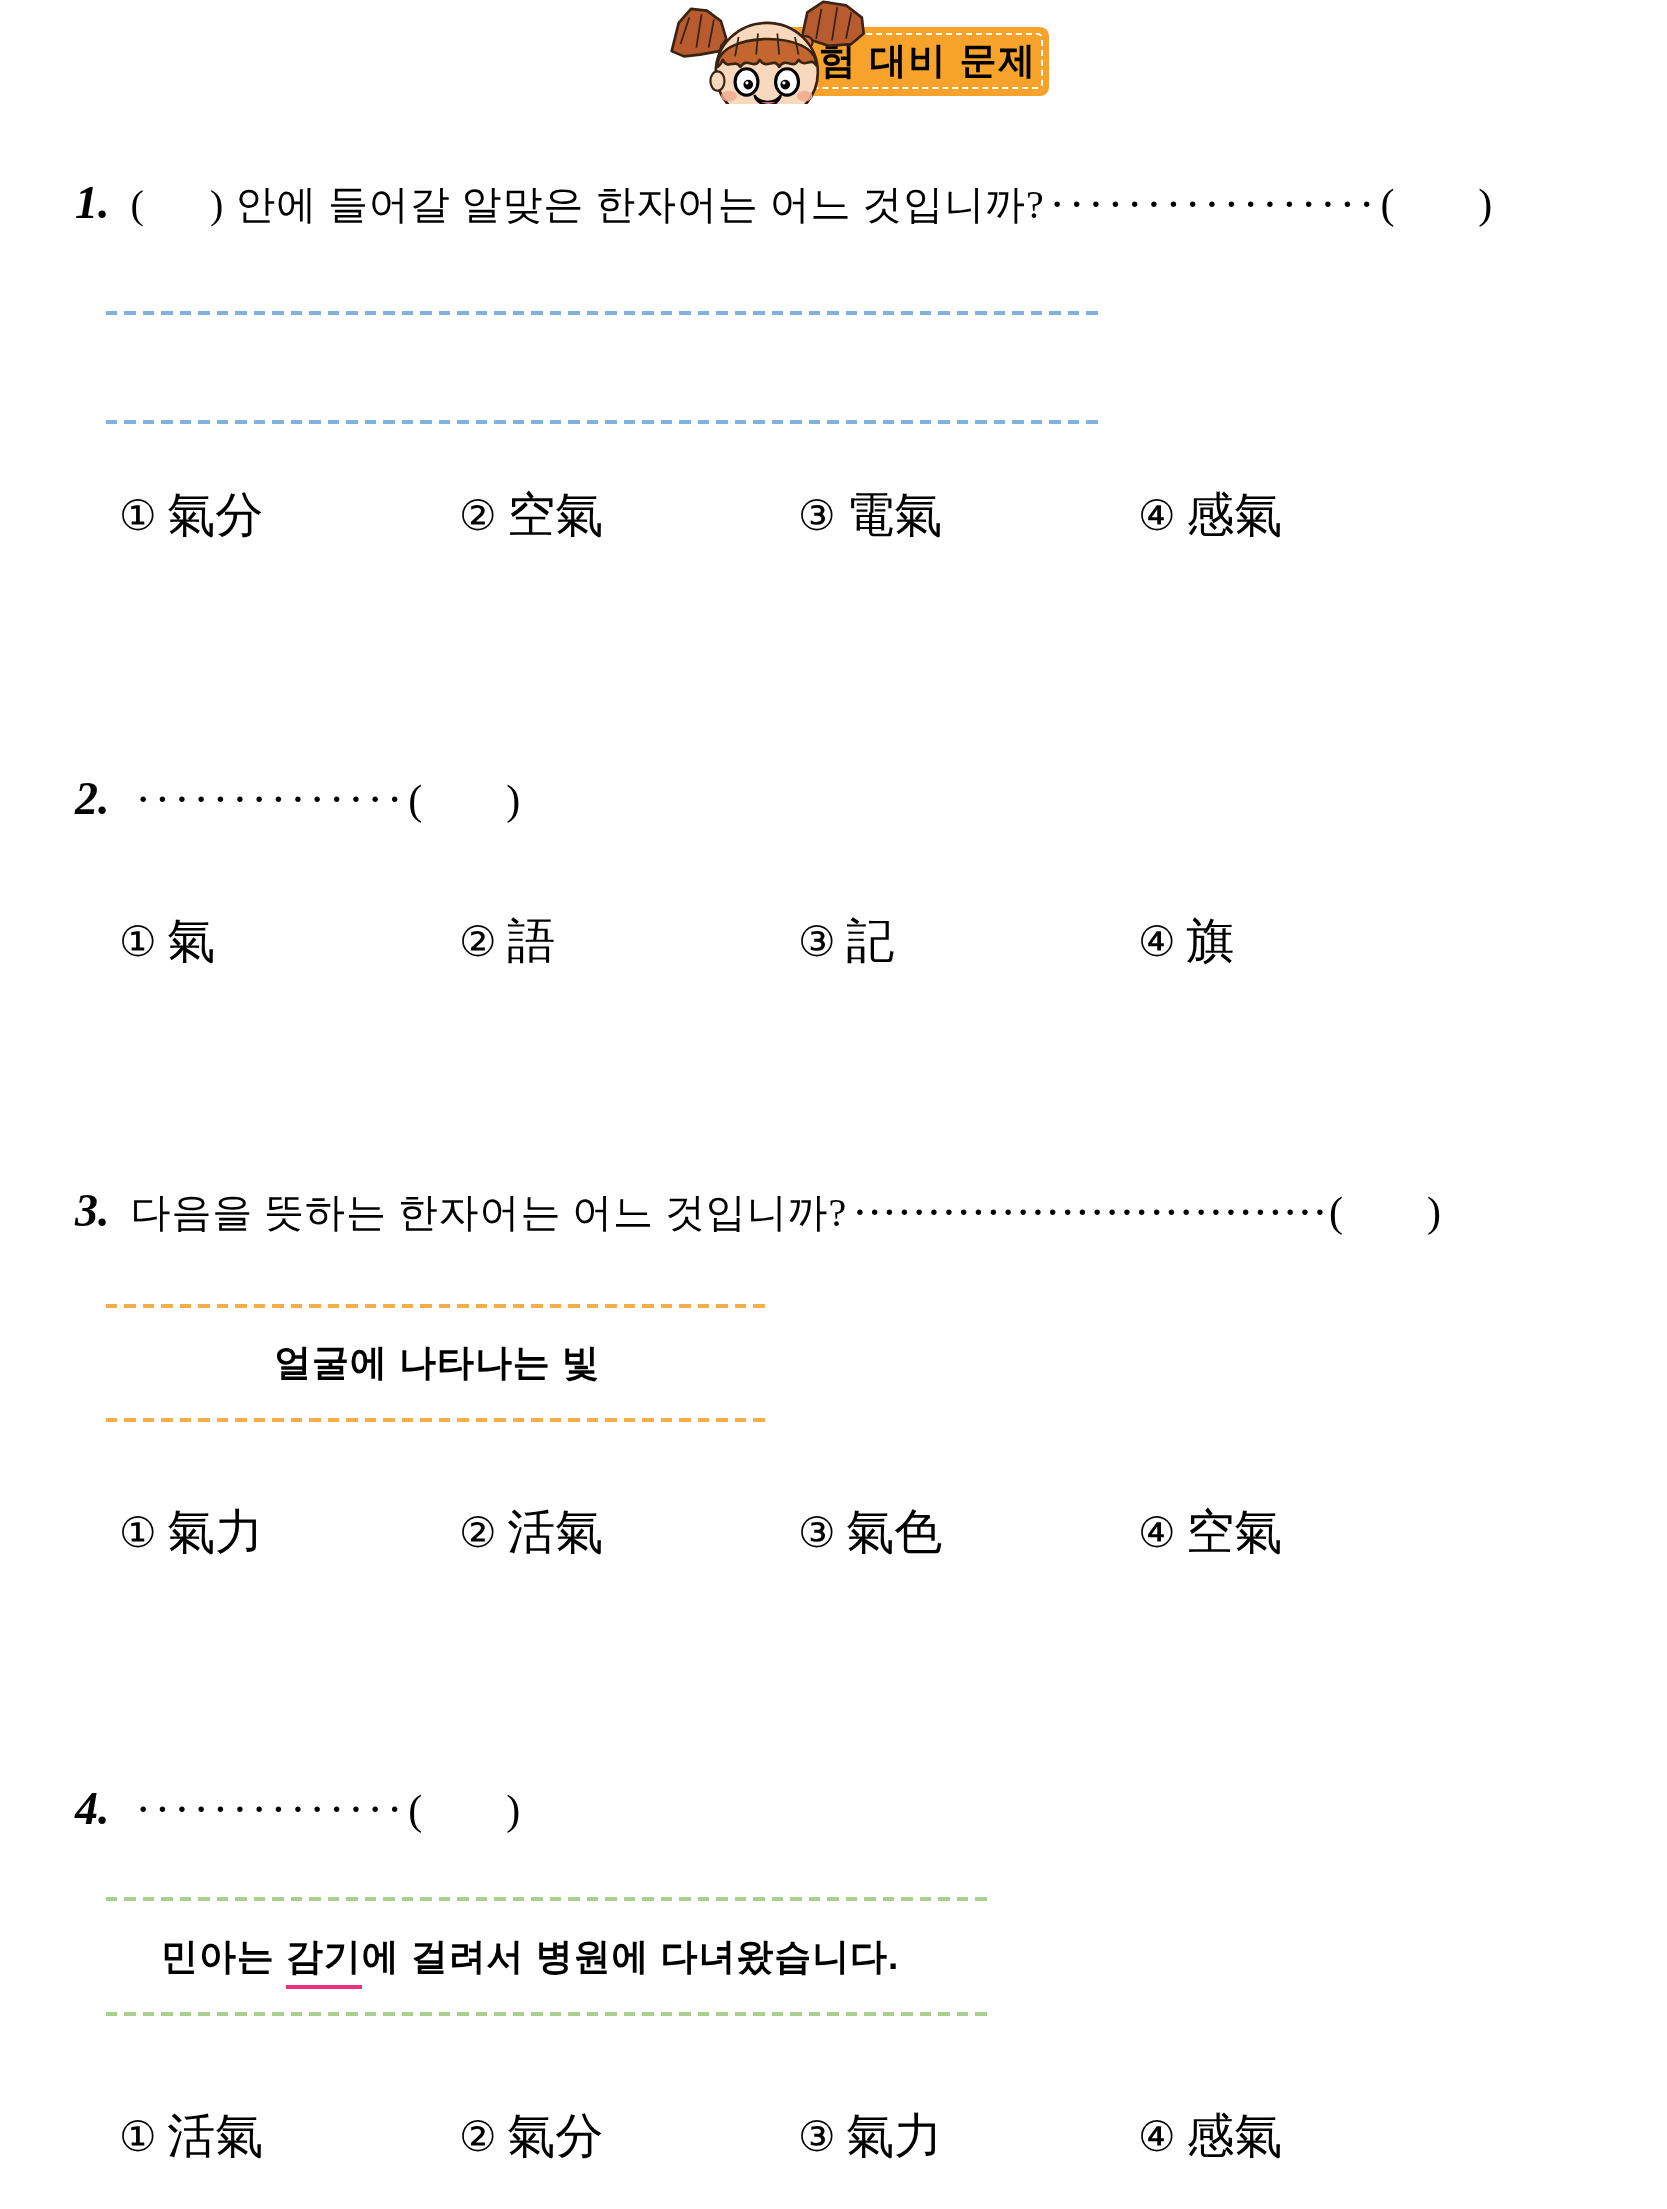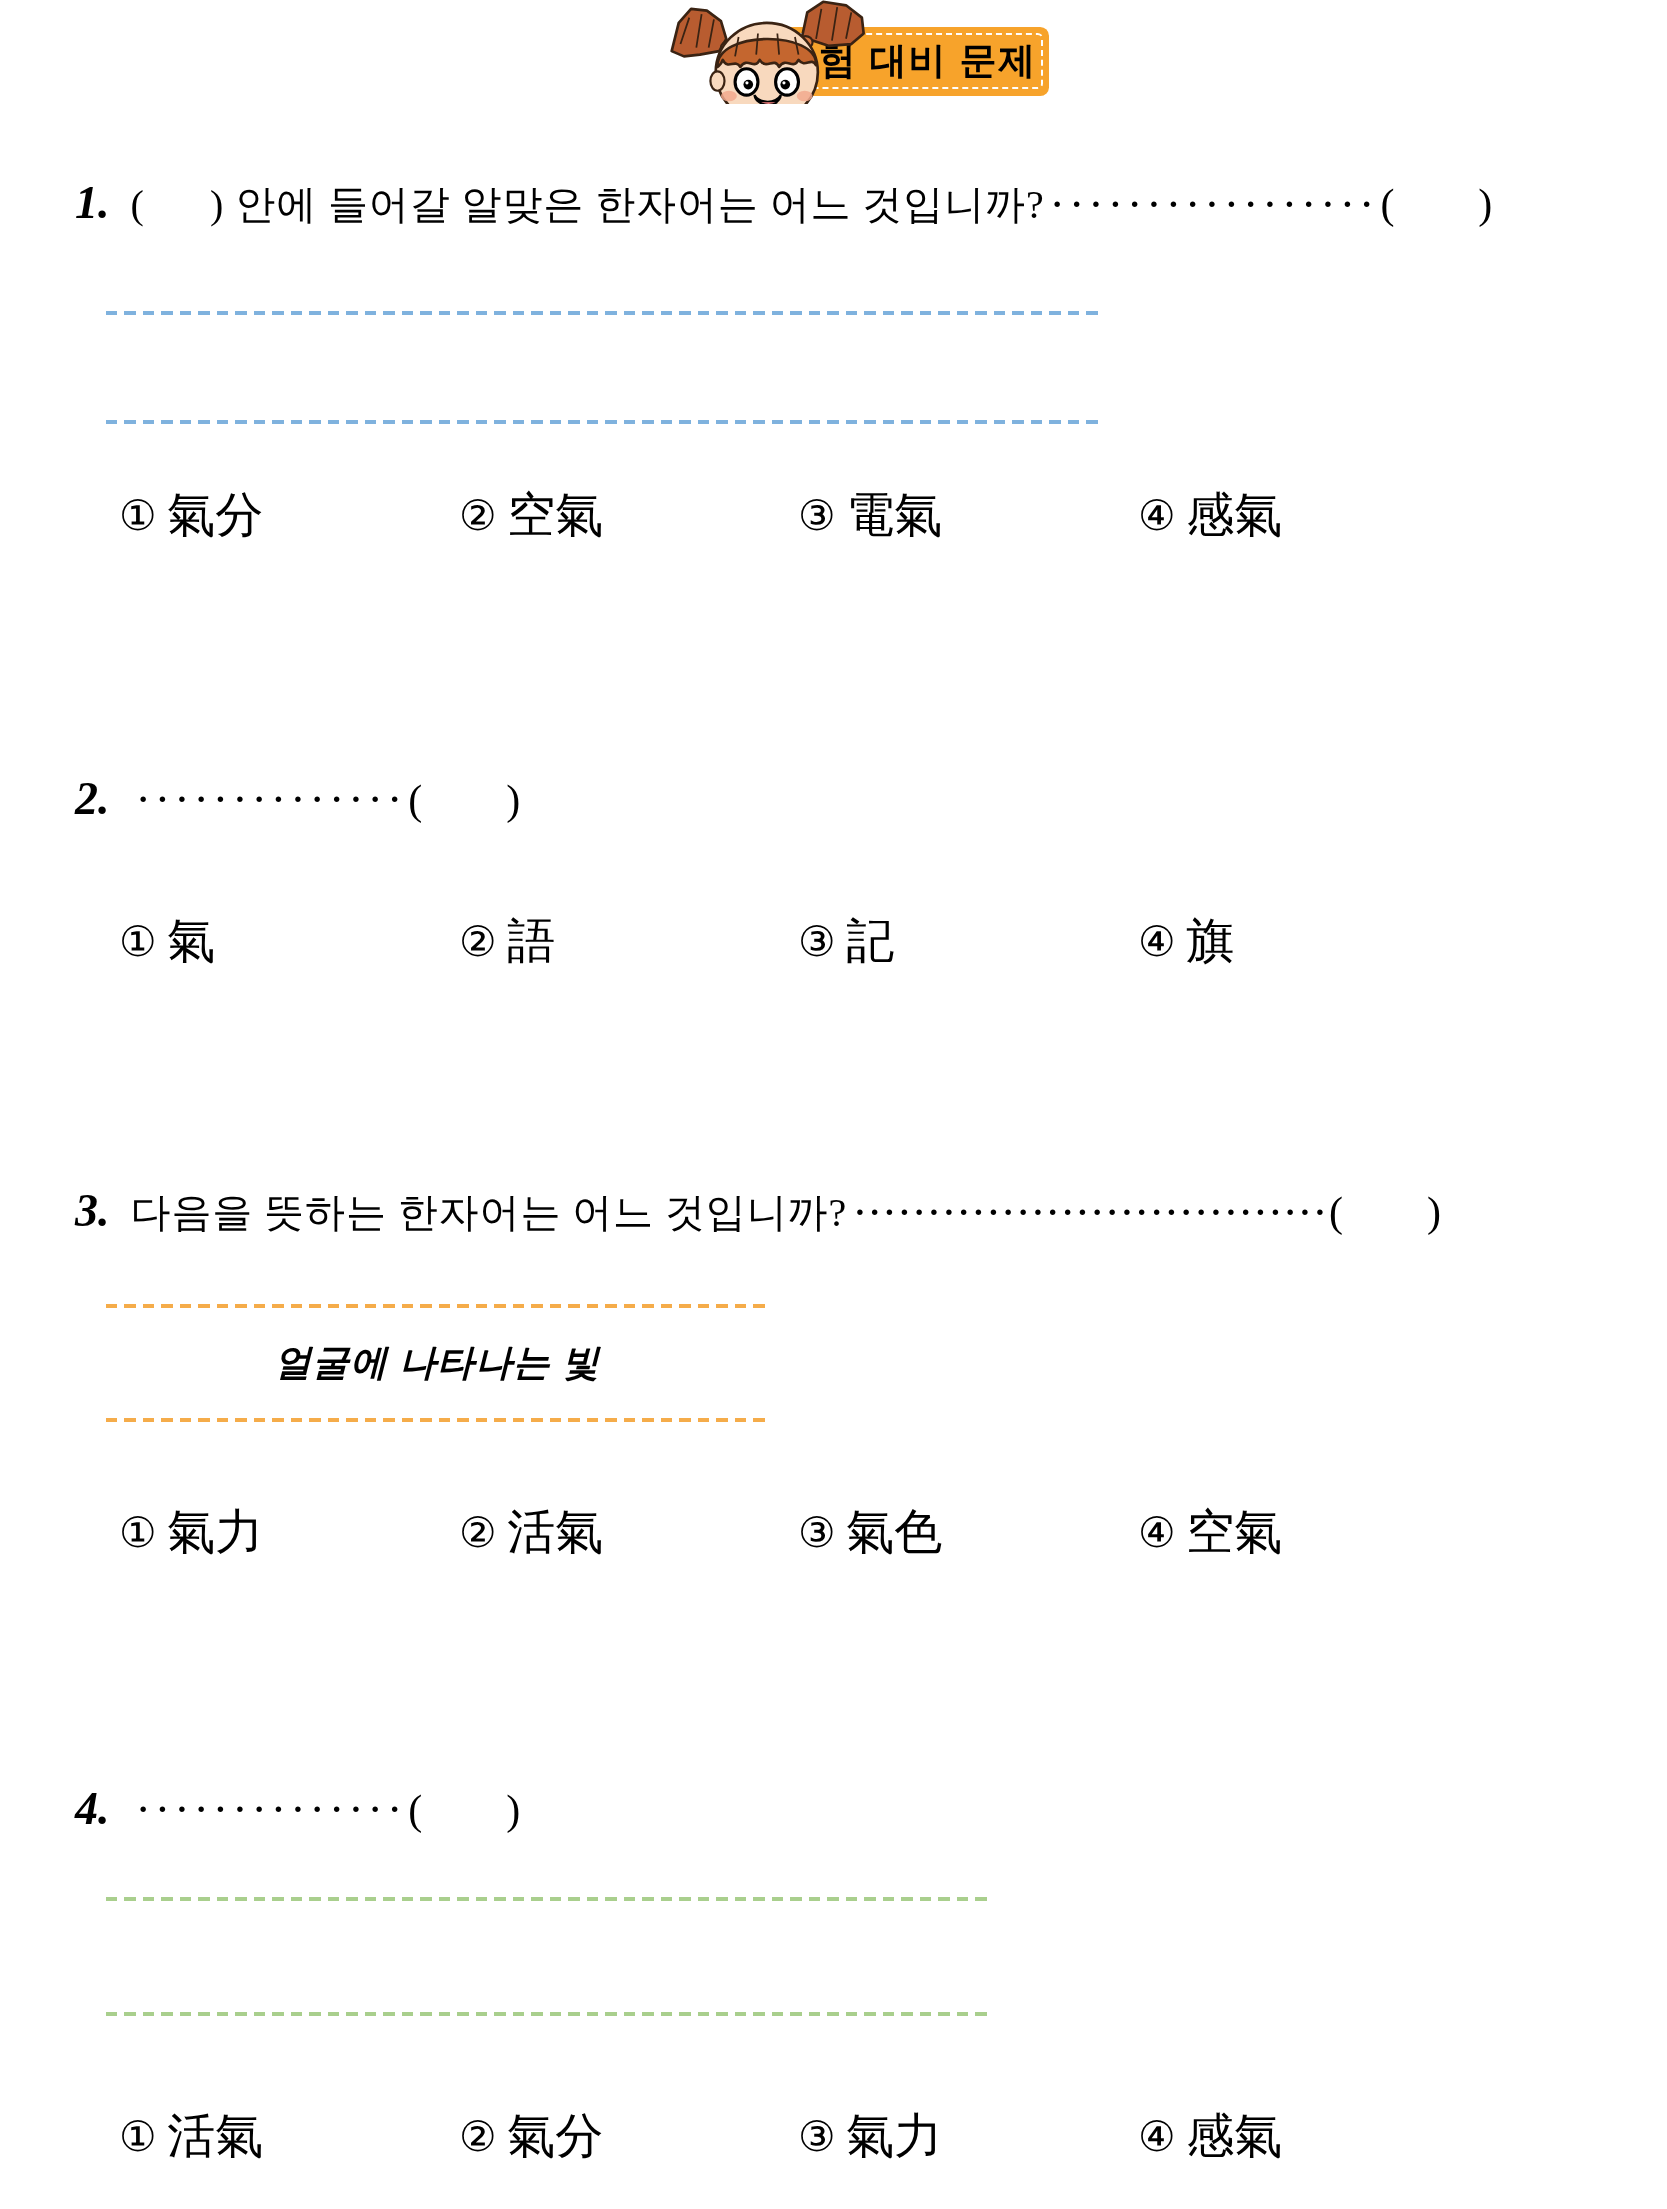--- a/index.html
+++ b/index.html
@@ -156,21 +156,21 @@
   </span>
 </div>
 
 <div class="q-line" style="left:75px; top:1184px;">
   <span class="q-num">3.</span>
   <span class="q-text">다음을 뜻하는 한자어는 어느 것입니까?</span>
   <span class="dots dots-tight">································</span>
   <span class="blank">(        )</span>
 </div>
 
-<div class="box box-center" style="left:106px; top:1304px; width:662px; height:118px;font-style:italic;">
+<div class="box box-center" style="left:106px; top:1304px; width:662px; height:118px;">
   <div class="dash-line dash-top dash-orange"></div>
   <span class="passage">얼굴에 나타나는 빛</span>
   <div class="dash-line dash-bottom dash-orange"></div>
 </div>
 
 <div class="opts" style="left:119px; top:1500px; width:1412px;">
   <span class="opt opt-1">
     <span class="marker">①</span>
     <span class="hanja">氣力</span>
   </span>
@@ -189,20 +189,21 @@
 </div>
 
 <div class="q-line" style="left:75px; top:1782px;">
   <span class="q-num">4.</span>
   <span class="dots">··············</span>
   <span class="blank">(        )</span>
 </div>
 
 <div class="box pad4" style="left:106px; top:1897px; width:829px; height:119px;">
   <div class="dash-line dash-top dash-green"></div>
+  <span class="passage"><span>민아는 </span><span class="underlined">감기</span><span>에 걸려서 병원에 다녀왔습니다.</span></span>
   <div class="dash-line dash-bottom dash-green"></div>
 </div>
 
 <div class="opts" style="left:119px; top:2104px; width:1412px;">
   <span class="opt opt-1">
     <span class="marker">①</span>
     <span class="hanja">活氣</span>
   </span>
   <span class="opt opt-2">
     <span class="marker">②</span>

